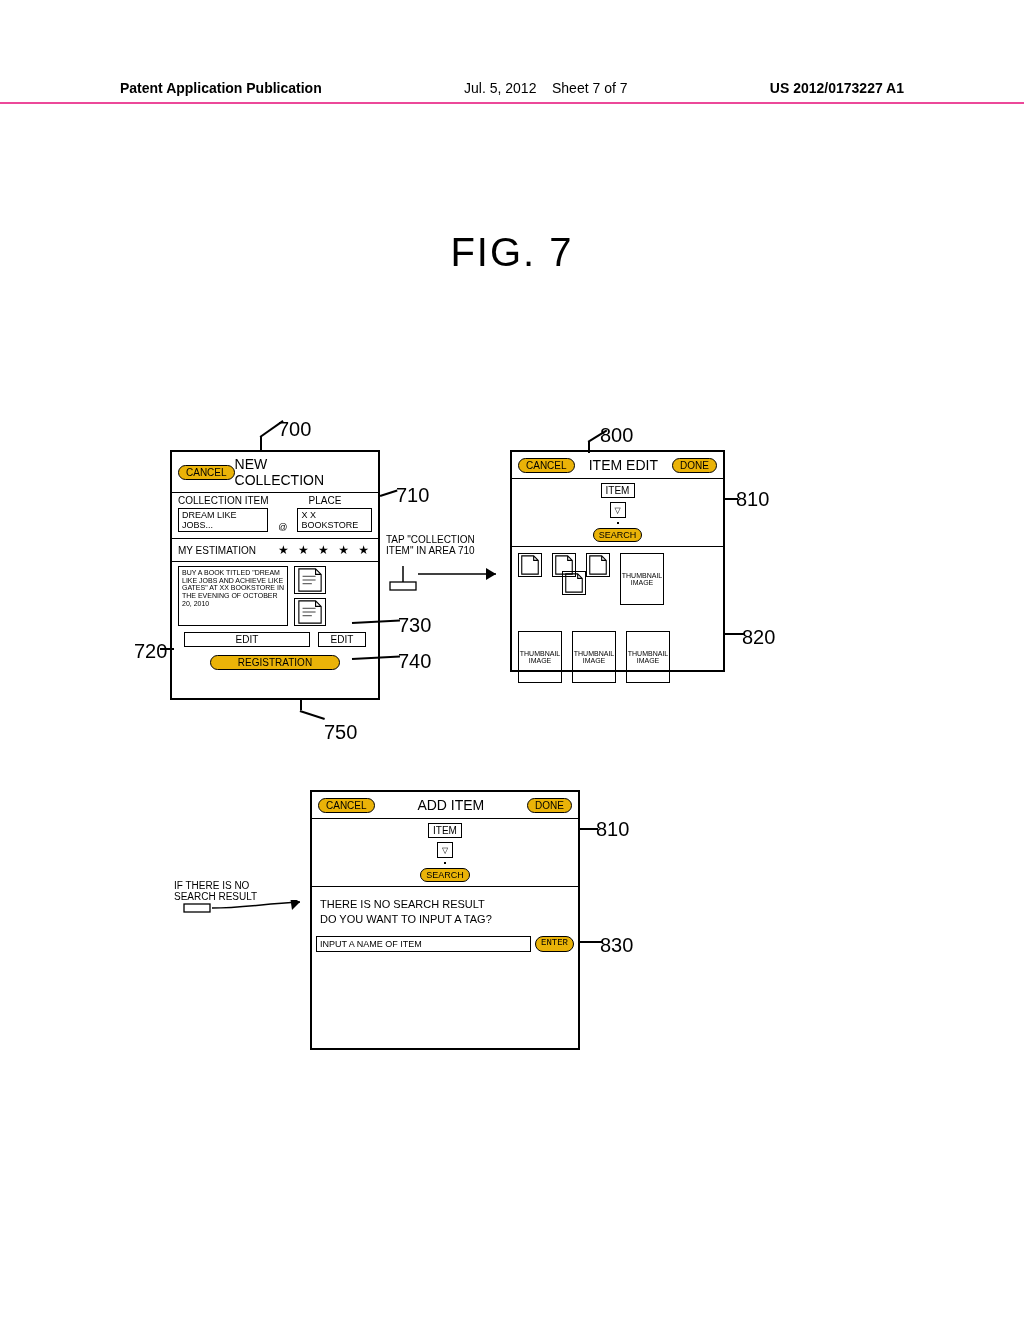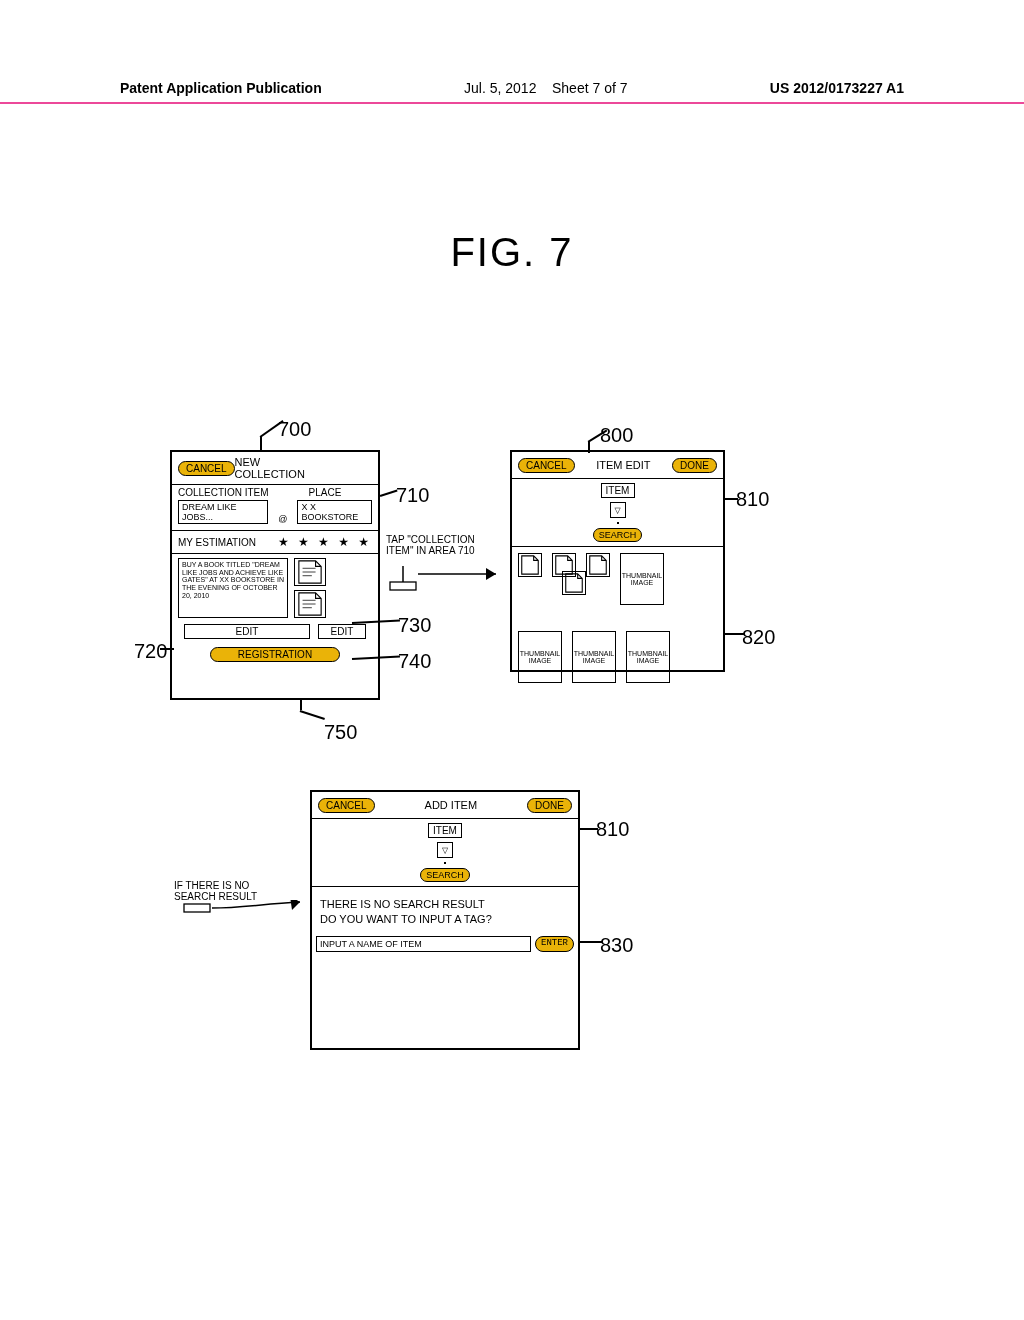--- a/index.html
+++ b/index.html
@@ -51,21 +51,21 @@
     padding: 4px 6px;
     min-height: 26px;
   }
   .pill {
     border: 1.5px solid #000;
     border-radius: 10px;
     padding: 1px 7px;
     font-size: 10px;
     background: #eab308;
   }
-  .sec-title { font-size: 11px; }
+  .sec-title { font-size: 14px; }
   .hr { border-top: 1.5px solid #000; height:0; }
 
   .small-box {
     border: 1.5px solid #000;
     font-size: 9px;
     padding: 1px 3px;
     background: #fff;
     display: inline-flex;
     align-items: center;
     min-height: 14px;

